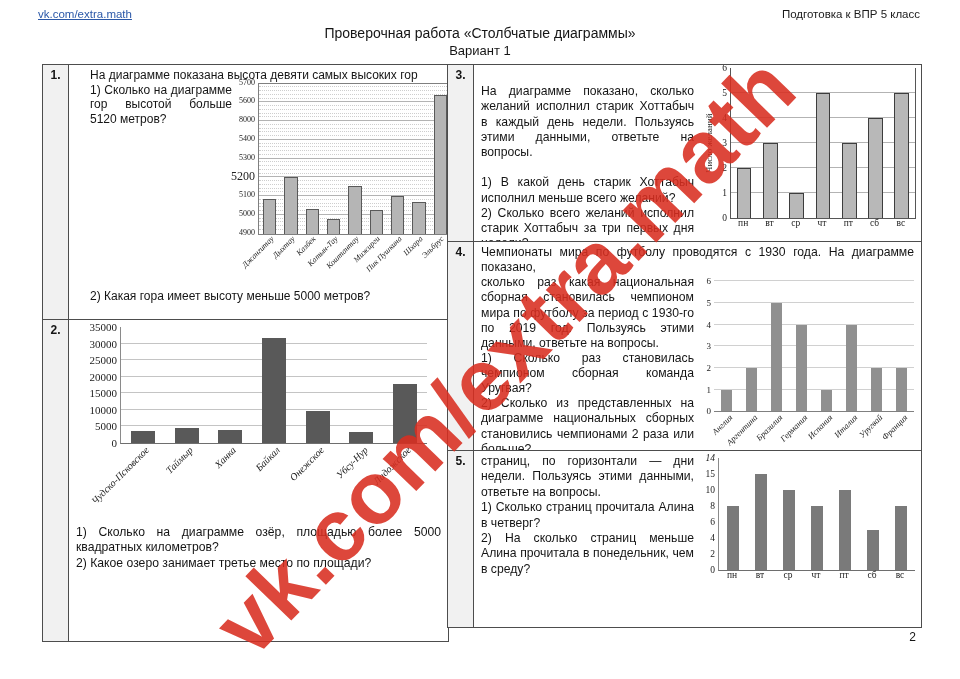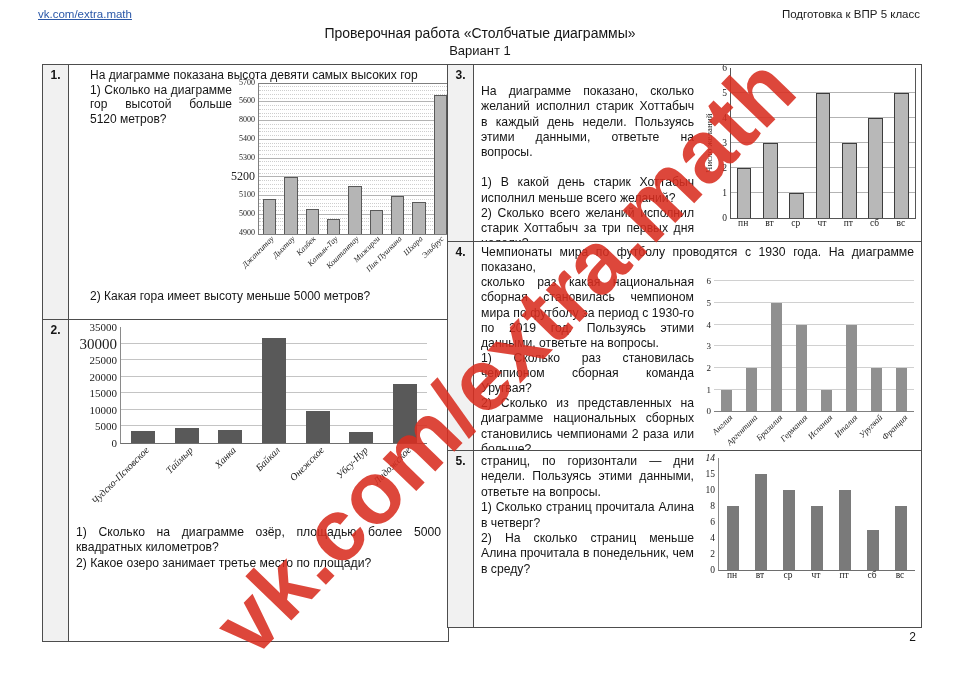--- a/index.html
+++ b/index.html
@@ -200,21 +200,21 @@
           <div class="cwrap">
             <div>
               <div class="cmain" style="width: 346px; height: 116px;">
                 <div class="cyaxis" style="width: 40px;">
                   <span class="ylab" style="bottom: 0%; font-size: 11px;">0</span>
                   <span class="ylab" style="bottom: 14.2857%; font-size: 11px;">5000</span>
                   <span class="ylab" style="bottom: 28.5714%; font-size: 11px;">10000</span>
                   <span class="ylab" style="bottom: 42.8571%; font-size: 11px;">15000</span>
                   <span class="ylab" style="bottom: 57.1429%; font-size: 11px;">20000</span>
                   <span class="ylab" style="bottom: 71.4286%; font-size: 11px;">25000</span>
-                  <span class="ylab" style="bottom: 85.7143%; font-size: 15px;">30000</span>
+                  <span class="ylab" style="bottom: 85.7143%; font-size: 11px;">30000</span>
                   <span class="ylab" style="bottom: 100%; font-size: 11px;">35000</span>
                 </div>
                 <div class="cplot b-lb" style="left: 40px; width: 306px; height: 116px;">
                   <div class="gl" style="bottom: 14.2857%; border-top-color: rgb(196, 196, 196);"></div>
                   <div class="gl" style="bottom: 28.5714%; border-top-color: rgb(196, 196, 196);"></div>
                   <div class="gl" style="bottom: 42.8571%; border-top-color: rgb(196, 196, 196);"></div>
                   <div class="gl" style="bottom: 57.1429%; border-top-color: rgb(196, 196, 196);"></div>
                   <div class="gl" style="bottom: 71.4286%; border-top-color: rgb(196, 196, 196);"></div>
                   <div class="gl" style="bottom: 85.7143%; border-top-color: rgb(196, 196, 196);"></div>
                   <div class="cbars">

